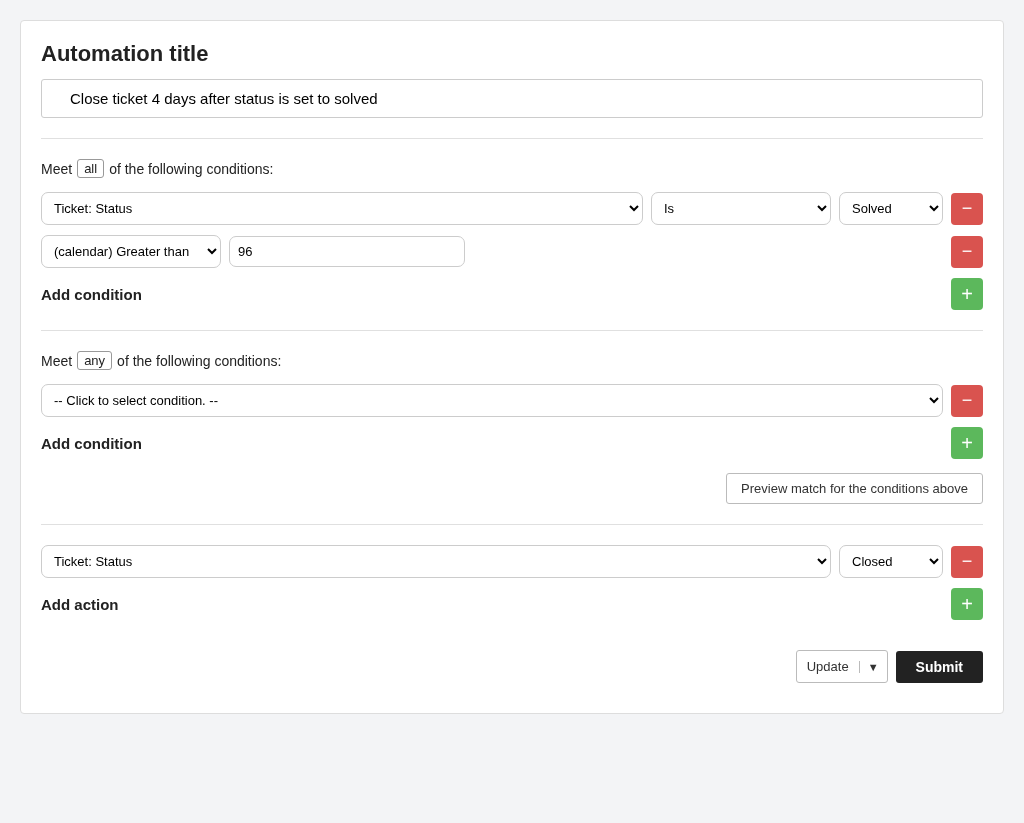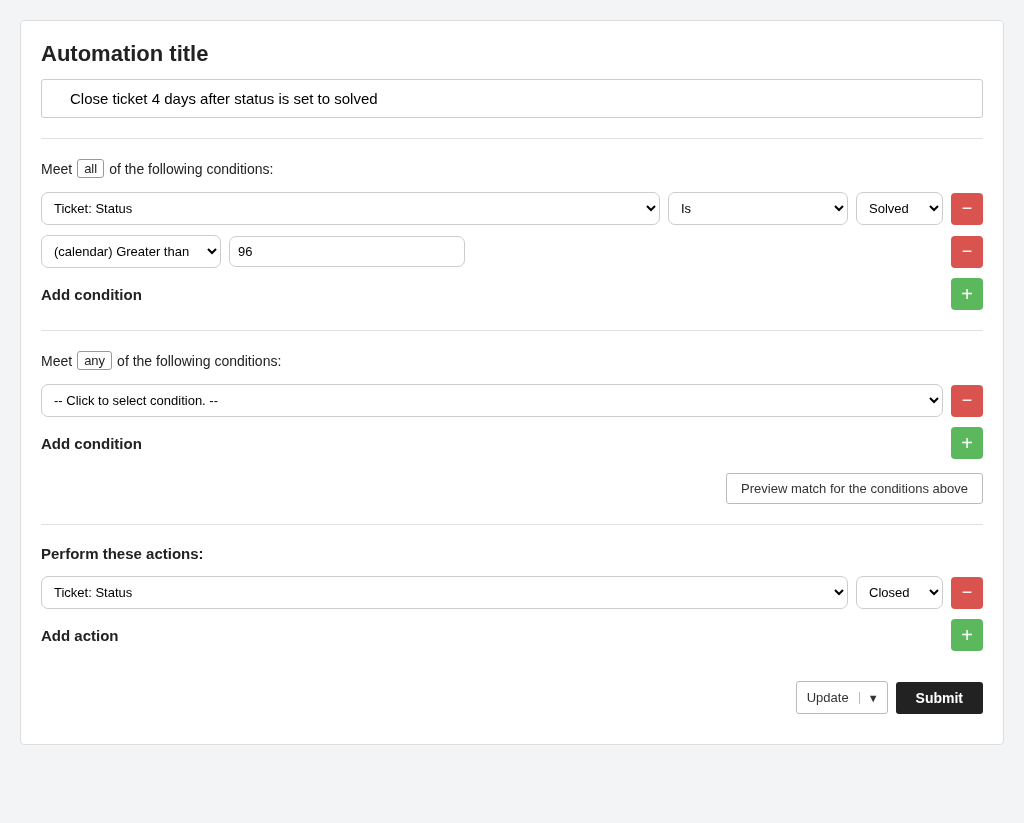--- a/index.html
+++ b/index.html
@@ -67,21 +67,21 @@
     }
     .condition-row select.wide {
       flex: 1;
       min-width: 0;
     }
     .condition-row select.medium {
       width: 180px;
       flex-shrink: 0;
     }
     .condition-row select.short {
-      width: 87px;
+      width: 104px;
       flex-shrink: 0;
     }
     .condition-row input.value-input {
       width: 236px;
       flex-shrink: 0;
     }
     .btn-remove {
       background: #d9534f;
       border: none;
       border-radius: 4px;
@@ -276,21 +276,20 @@
 
     <div class="preview-section">
       <button class="btn-preview">Preview match for the conditions above</button>
     </div>
   </div>
 
   <hr class="divider">
 
   
   <div class="actions-section">
-    <div class="perform-label">Perform these actions:</div>
 
     <div class="condition-row">
       <select class="wide">
         <option>Ticket: Status</option>
         <option>Ticket: Priority</option>
         <option>Ticket: Assignee</option>
       </select>
       <select class="short">
         <option>Closed</option>
         <option>Open</option>

